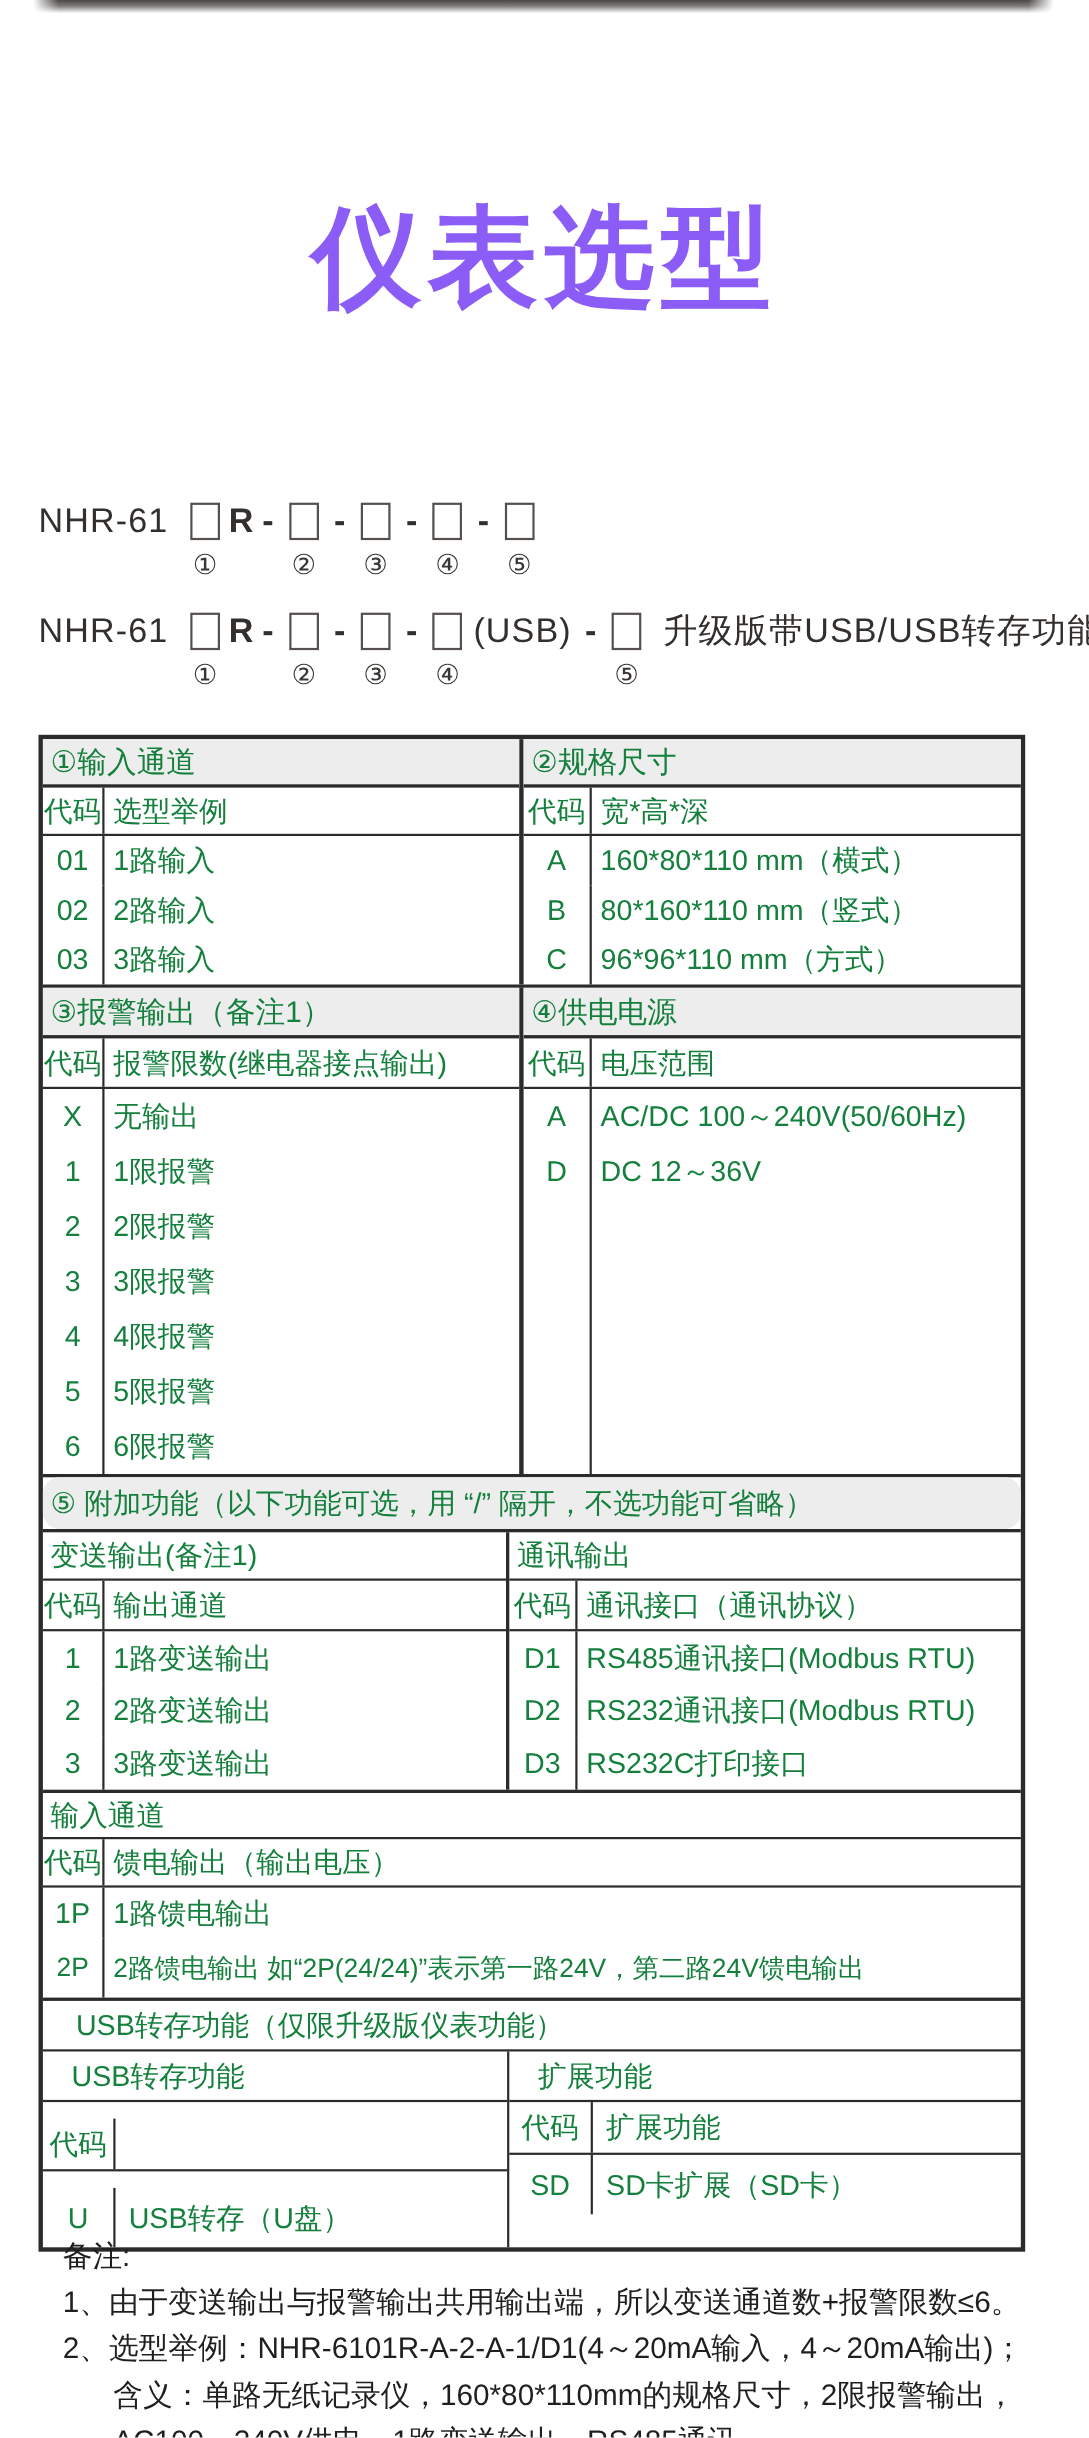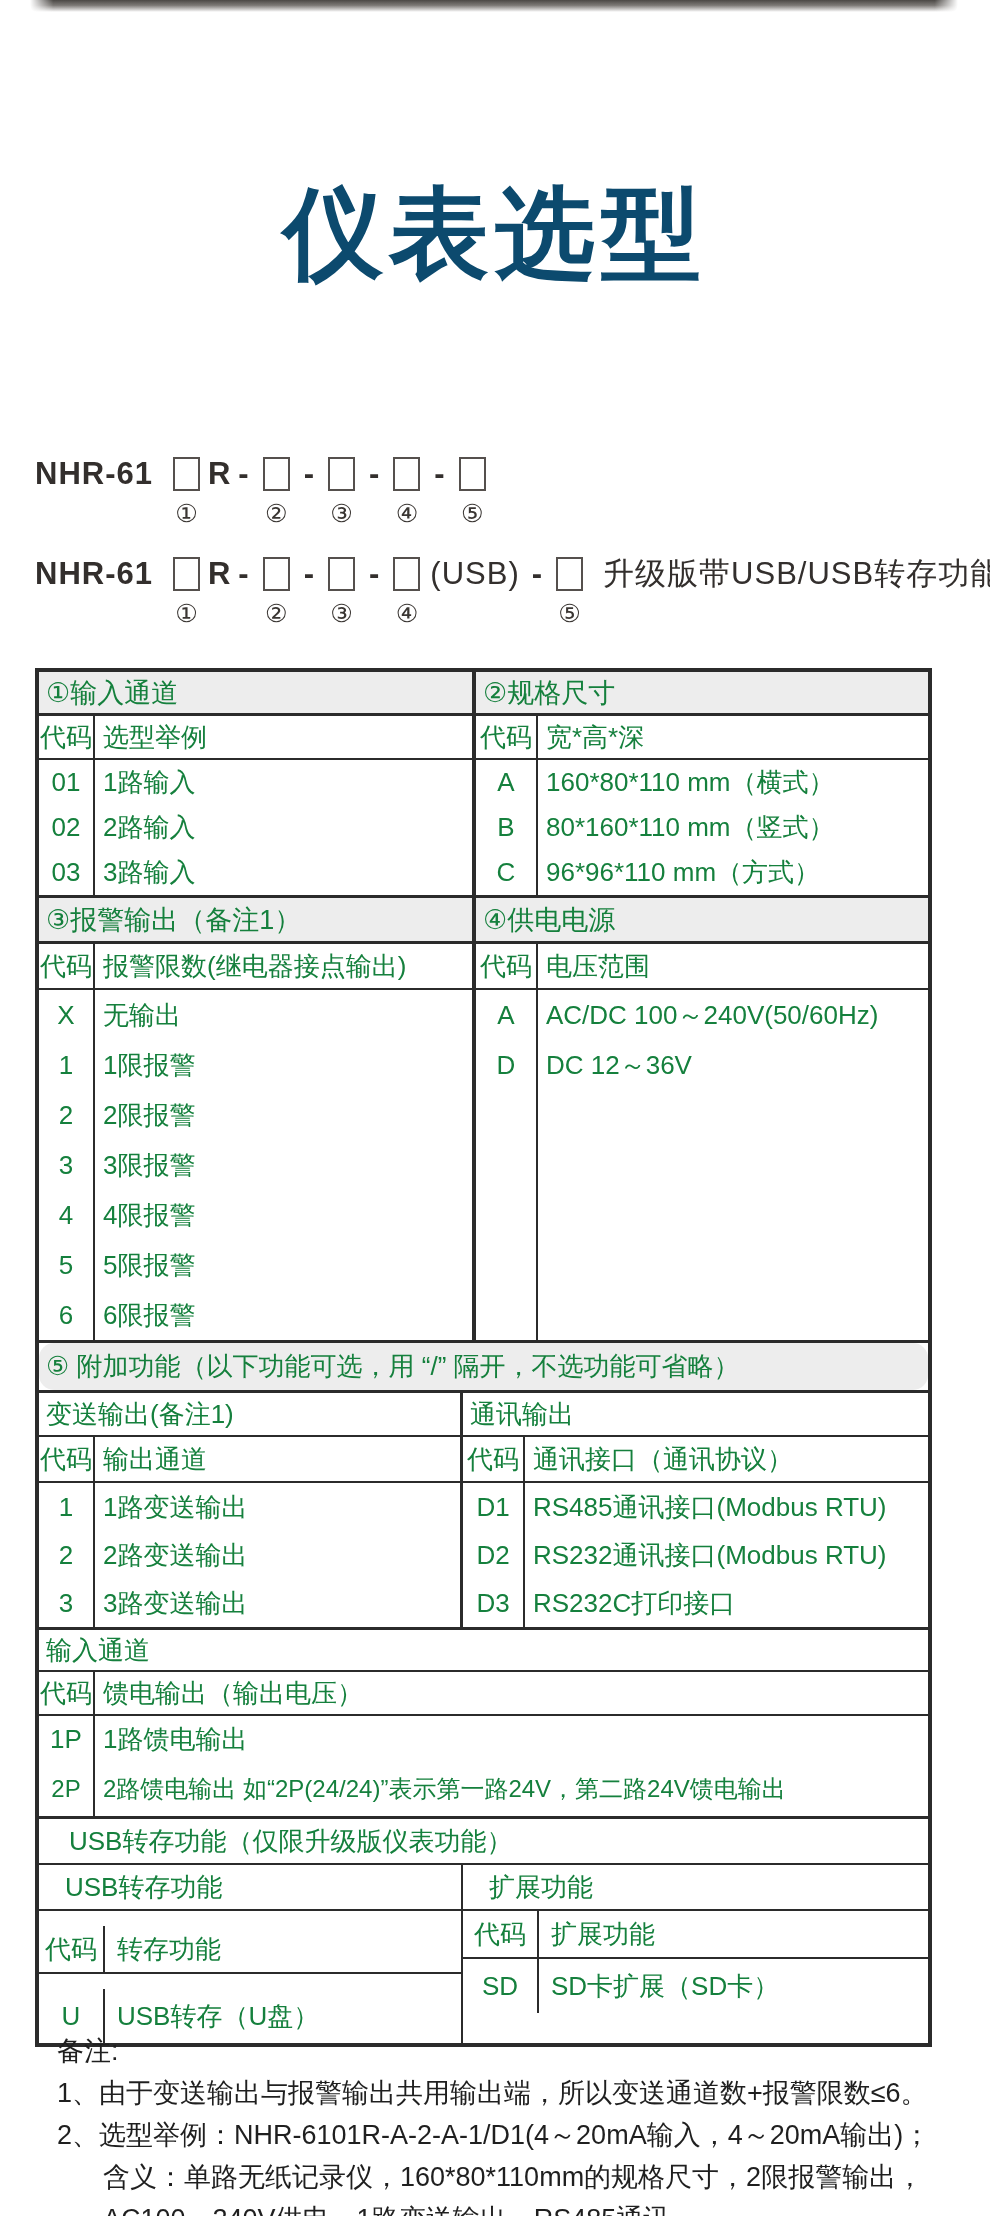--- a/index.html
+++ b/index.html
@@ -19,26 +19,26 @@
     position:absolute;left:30px;top:0;width:928px;height:12px;
     background:linear-gradient(to bottom,#4b4845 0%,#7d7a77 45%,rgba(255,255,255,0) 100%);
     border-radius:0 0 7px 7px;
     -webkit-mask-image:linear-gradient(to right,transparent 0,#000 2.5%,#000 97.5%,transparent 100%);
             mask-image:linear-gradient(to right,transparent 0,#000 2.5%,#000 97.5%,transparent 100%);
   }
   
   .page-title{
     position:absolute;left:0;top:168px;width:100%;
     text-align:center;font-size:100px;font-weight:900;
-    letter-spacing:6px;color:#0c4a6e;
+    letter-spacing:6px;color:#8b5cf6;
   }
   
   .model-block{position:absolute;left:35px;top:452px;width:930px;font-size:31px;color:#332f2d;}
   .model-line{display:flex;align-items:center;height:44px;margin-bottom:56px;white-space:nowrap;}
-  .model-prefix{font-weight:700;letter-spacing:1px;margin-right:14px;}
+  .model-prefix{font-weight:400;letter-spacing:1px;margin-right:14px;}
   .mbox{
     position:relative;display:inline-block;width:27px;height:34px;
     border:2.5px solid #55504d;margin:0 6px;flex:0 0 auto;
   }
   .mbox .marker{
     position:absolute;top:40px;left:50%;transform:translateX(-50%);
     font-size:25px;color:#3a3633;font-weight:400;
   }
   .mdash{margin:0 8px;font-weight:600;}
   .mr{font-weight:600;margin-left:2px;}
@@ -332,21 +332,20 @@
     </div>
   </div>
 
   <div class="band b6wrap" style="flex-direction:column;border-bottom:none;">
     <div class="full-title">USB转存功能（仅限升级版仪表功能）</div>
     <div class="b6">
       <div class="col-l">
         <div class="panel-hdr">USB转存功能</div>
         <div class="cellrow subhdr">
           <div class="code-cell">代码</div>
-          <div class="desc-cell">转存功能</div>
         </div>
         <div class="cellrow datarow">
           <div class="code-cell">U</div>
           <div class="desc-cell">USB转存（U盘）</div>
         </div>
       </div>
       <div class="col-r">
         <div class="panel-hdr">扩展功能</div>
         <div class="cellrow subhdr">
           <div class="code-cell">代码</div>

